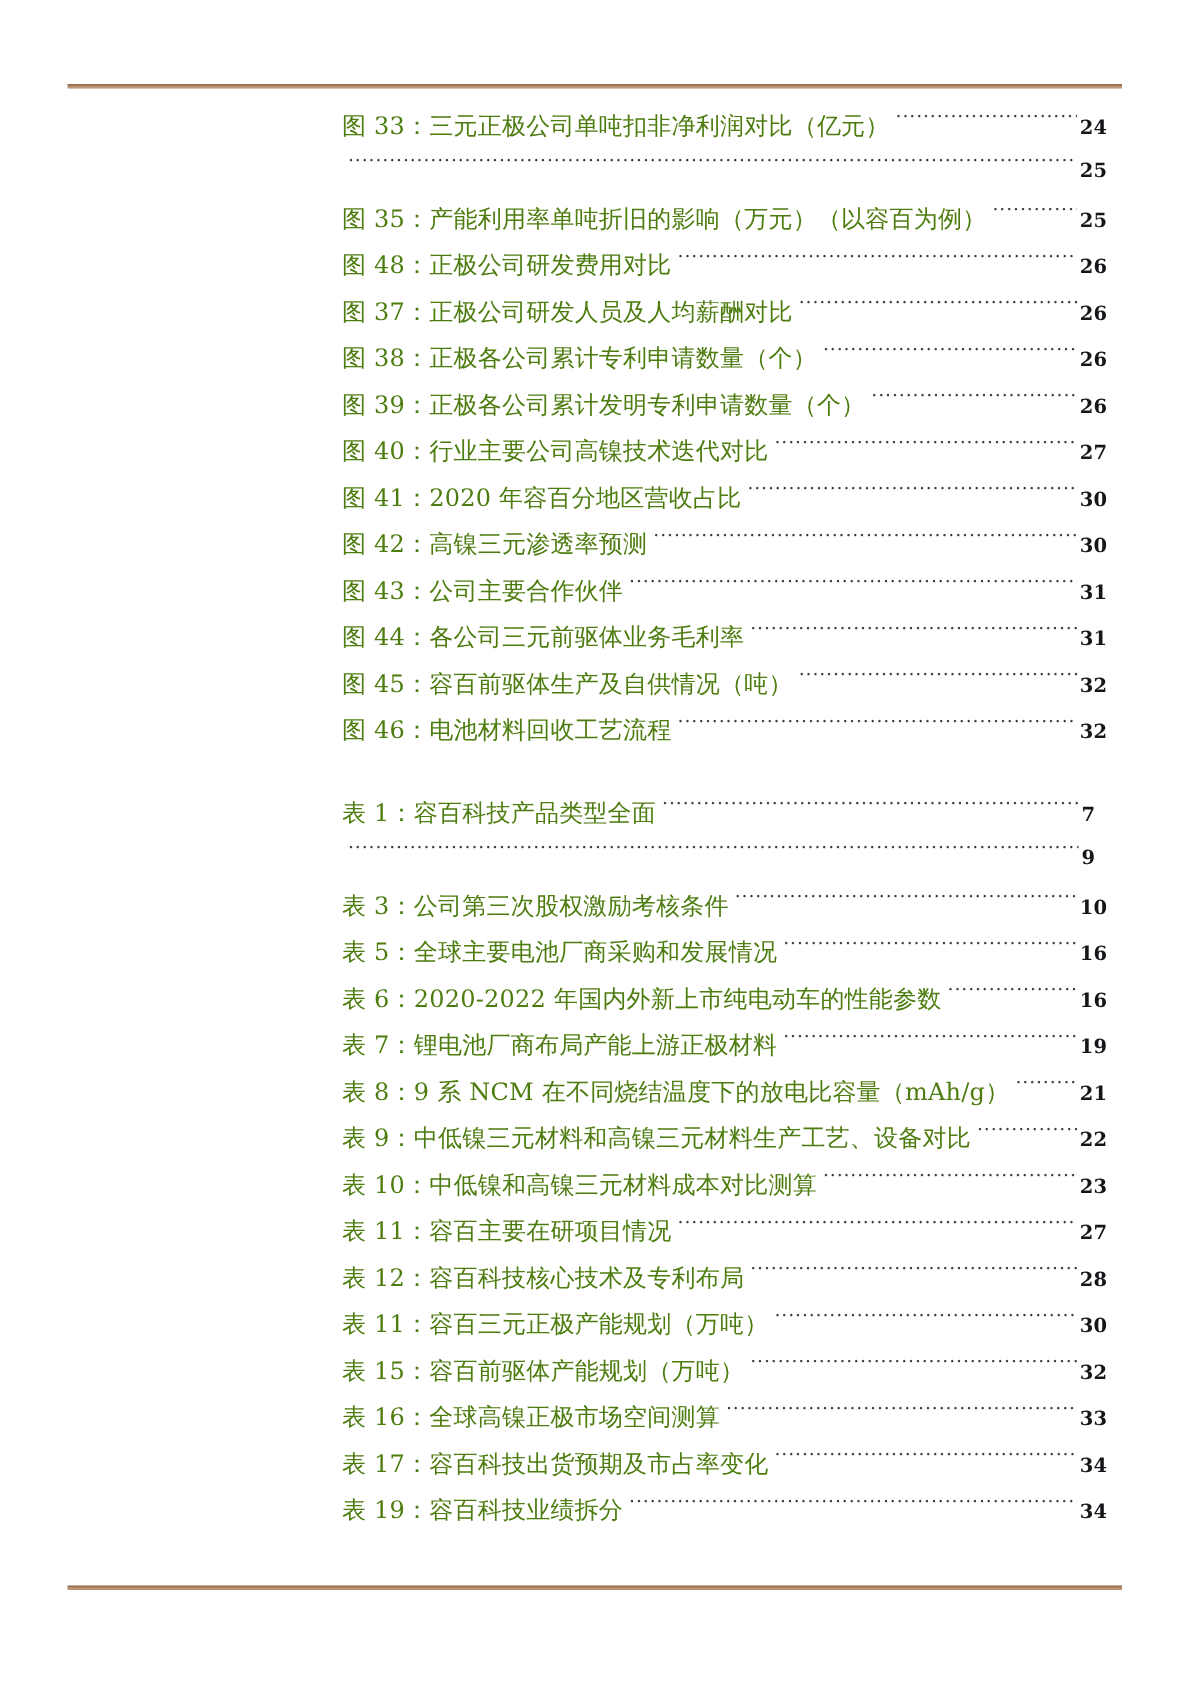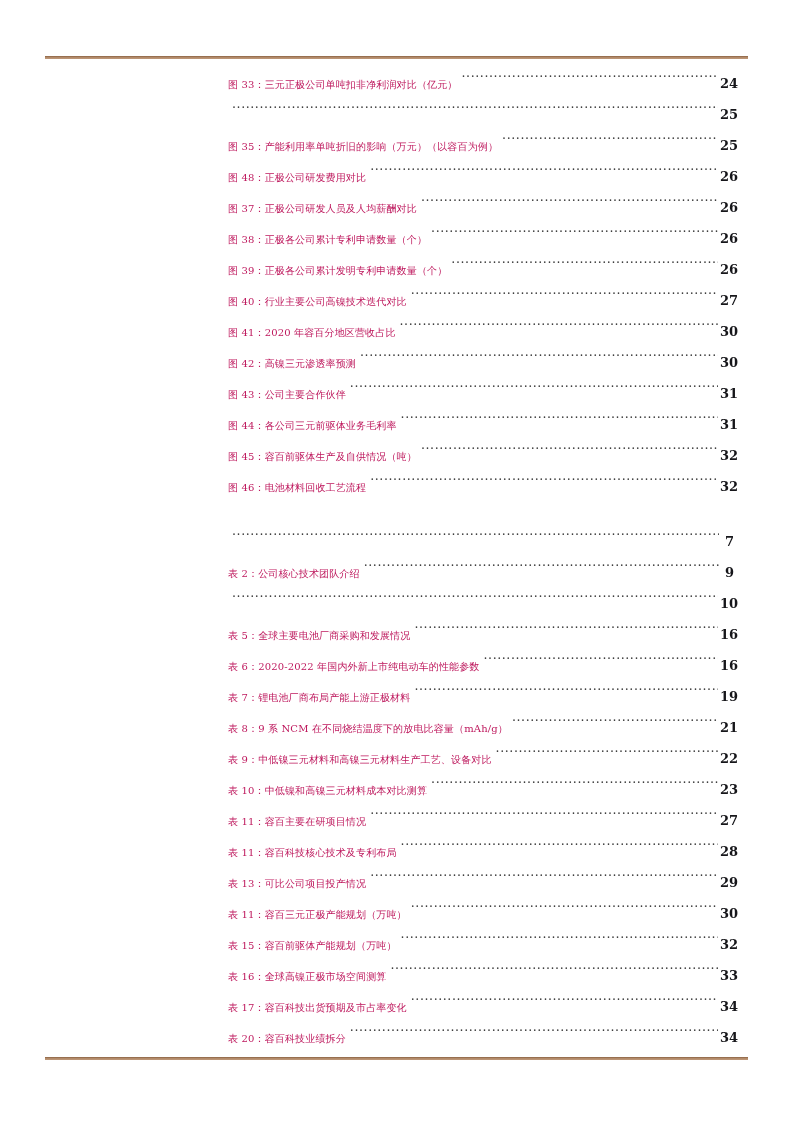--- a/index.html
+++ b/index.html
@@ -48,23 +48,23 @@
   .toc-entry {
     display: flex;
     align-items: baseline;
     height: 31px;
     line-height: 31px;
     white-space: nowrap;
     color: #231f20;
   }
 
   .toc-label {
-    font-size: 10px;
+    font-size: 16px;
     letter-spacing: 0.15px;
-    color: #be185d;
+    color: #4d7c0f;
     flex: 0 0 auto;
   }
 
   .toc-leader {
     flex: 1 1 auto;
     overflow: hidden;
     margin: 0 2px 0 4px;
     position: relative;
     height: 1em;
   }
@@ -79,21 +79,21 @@
     left: 0;
     bottom: 0;
   }
 
   .toc-page {
     flex: 0 0 auto;
     font-size: 13px;
     font-weight: 700;
     color: #16161a;
     min-width: 17px;
-    text-align: center;
+    text-align: left;
   }
 
   
 </style>
 </head>
 <body>
 
 <div class="page">
 
   <div class="rule rule-top"></div>
@@ -165,29 +165,30 @@
       </div>
       <div class="toc-entry">
         <span class="toc-label">图 46：电池材料回收工艺流程</span>
         <span class="toc-leader"></span>
         <span class="toc-page">32</span>
       </div>
     </div>
 
   <div class="toc-block" id="table-list">
       <div class="toc-entry">
+        <span class="toc-label">表 1：容百科技产品类型全面</span>
         <span class="toc-leader"></span>
         <span class="toc-page">7</span>
       </div>
       <div class="toc-entry">
-        <span class="toc-label">表 2：公司核心技术团队介绍</span>
         <span class="toc-leader"></span>
         <span class="toc-page">9</span>
       </div>
       <div class="toc-entry">
+        <span class="toc-label">表 3：公司第三次股权激励考核条件</span>
         <span class="toc-leader"></span>
         <span class="toc-page">10</span>
       </div>
       <div class="toc-entry">
         <span class="toc-label">表 5：全球主要电池厂商采购和发展情况</span>
         <span class="toc-leader"></span>
         <span class="toc-page">16</span>
       </div>
       <div class="toc-entry">
         <span class="toc-label">表 6：2020-2022 年国内外新上市纯电动车的性能参数</span>
@@ -213,51 +214,46 @@
         <span class="toc-label">表 10：中低镍和高镍三元材料成本对比测算</span>
         <span class="toc-leader"></span>
         <span class="toc-page">23</span>
       </div>
       <div class="toc-entry">
         <span class="toc-label">表 11：容百主要在研项目情况</span>
         <span class="toc-leader"></span>
         <span class="toc-page">27</span>
       </div>
       <div class="toc-entry">
-        <span class="toc-label">表 11：容百科技核心技术及专利布局</span>
+        <span class="toc-label">表 12：容百科技核心技术及专利布局</span>
         <span class="toc-leader"></span>
         <span class="toc-page">28</span>
       </div>
       <div class="toc-entry">
-        <span class="toc-label">表 13：可比公司项目投产情况</span>
-        <span class="toc-leader"></span>
-        <span class="toc-page">29</span>
-      </div>
-      <div class="toc-entry">
         <span class="toc-label">表 11：容百三元正极产能规划（万吨）</span>
         <span class="toc-leader"></span>
         <span class="toc-page">30</span>
       </div>
       <div class="toc-entry">
         <span class="toc-label">表 15：容百前驱体产能规划（万吨）</span>
         <span class="toc-leader"></span>
         <span class="toc-page">32</span>
       </div>
       <div class="toc-entry">
         <span class="toc-label">表 16：全球高镍正极市场空间测算</span>
         <span class="toc-leader"></span>
         <span class="toc-page">33</span>
       </div>
       <div class="toc-entry">
         <span class="toc-label">表 17：容百科技出货预期及市占率变化</span>
         <span class="toc-leader"></span>
         <span class="toc-page">34</span>
       </div>
       <div class="toc-entry">
-        <span class="toc-label">表 20：容百科技业绩拆分</span>
+        <span class="toc-label">表 19：容百科技业绩拆分</span>
         <span class="toc-leader"></span>
         <span class="toc-page">34</span>
       </div>
     </div>
 
   <div class="rule rule-bottom"></div>
 
 </div>
 
 </body></html>

